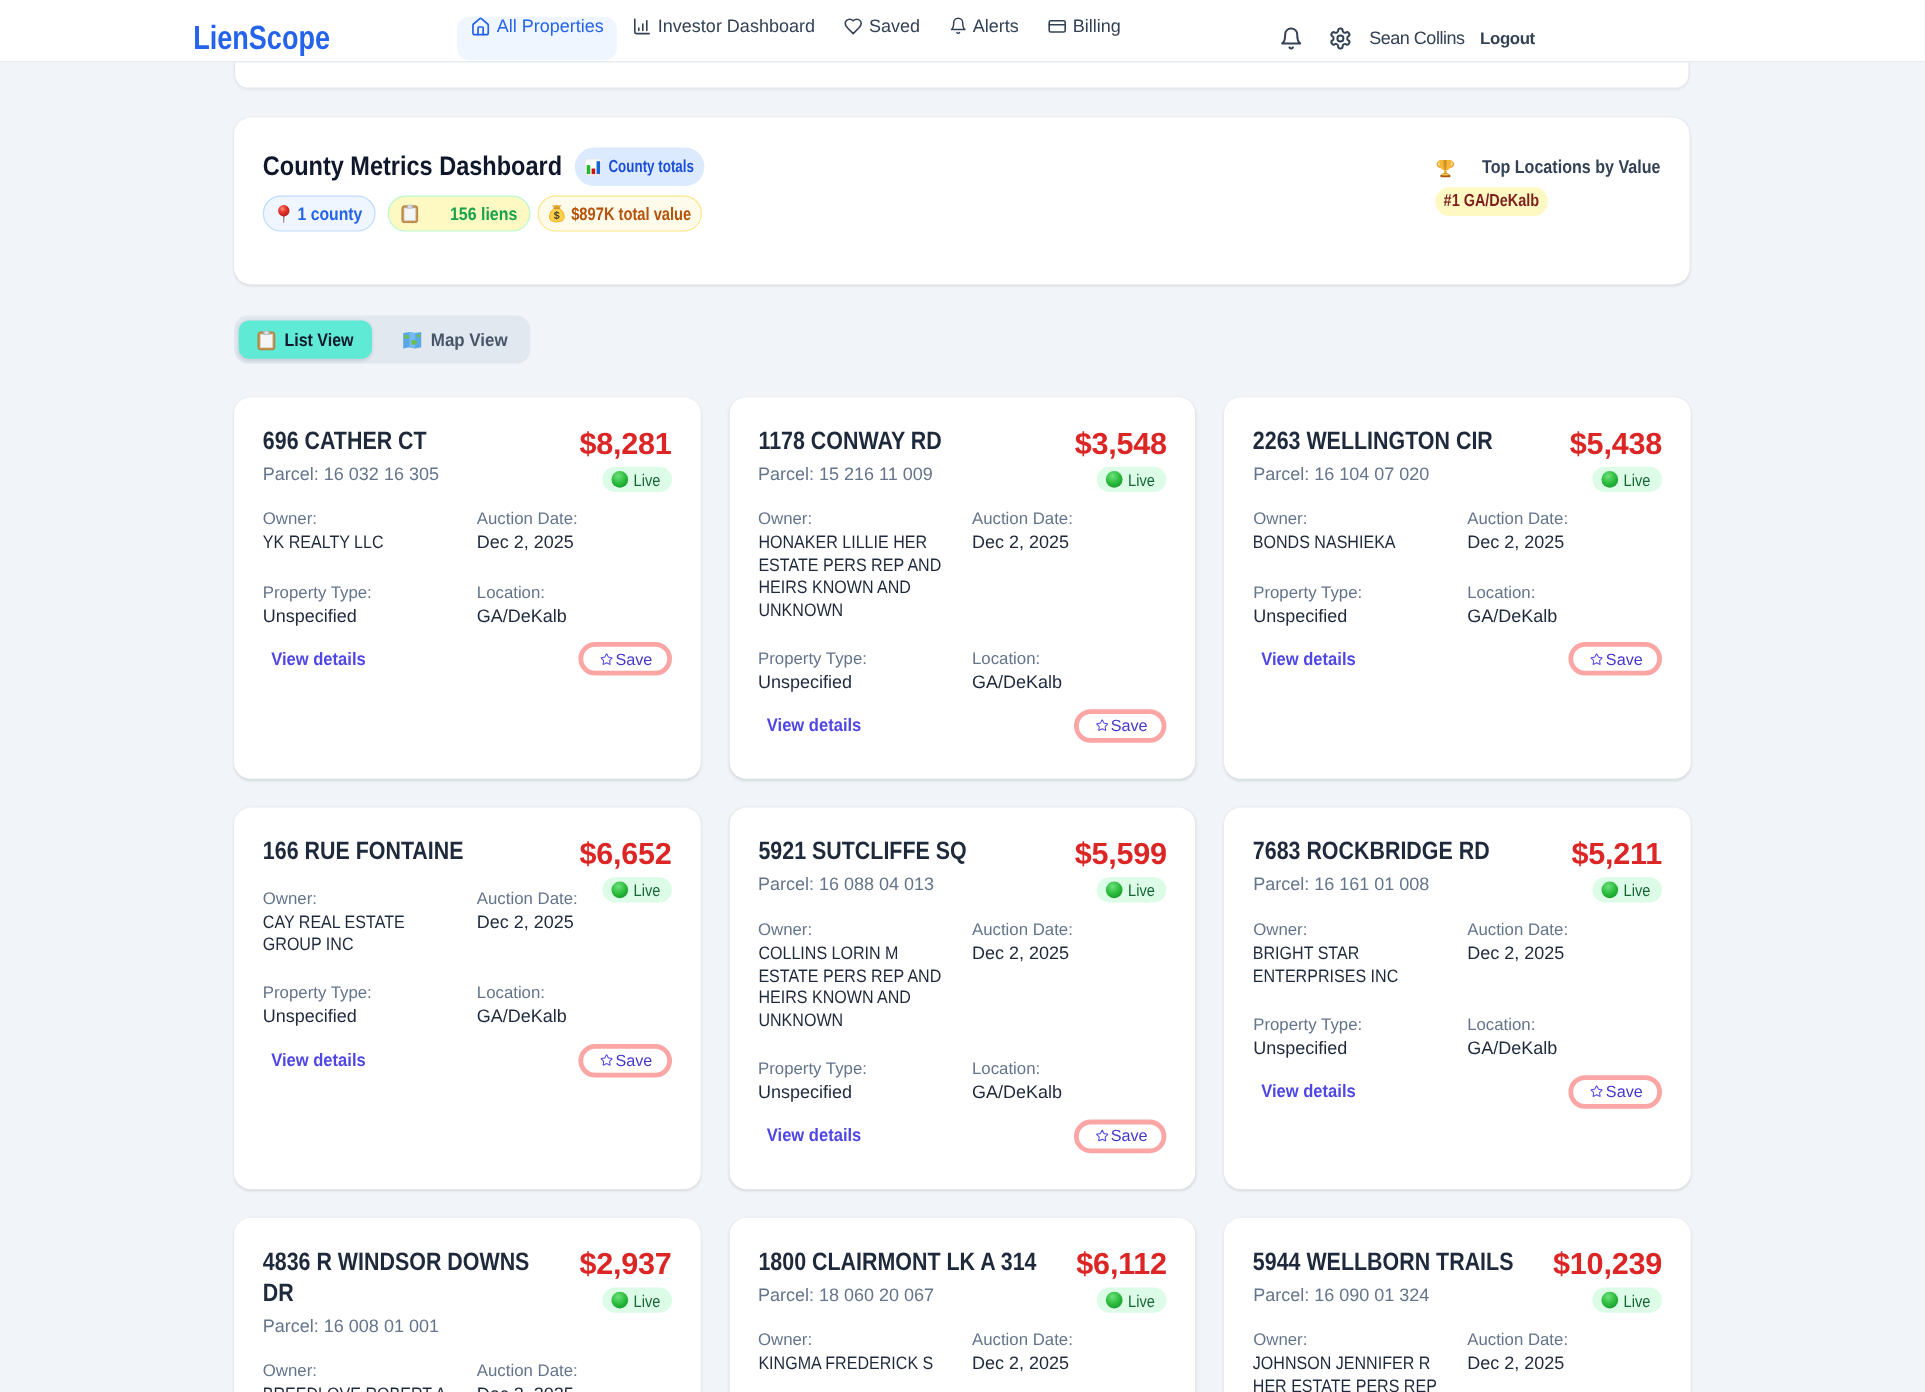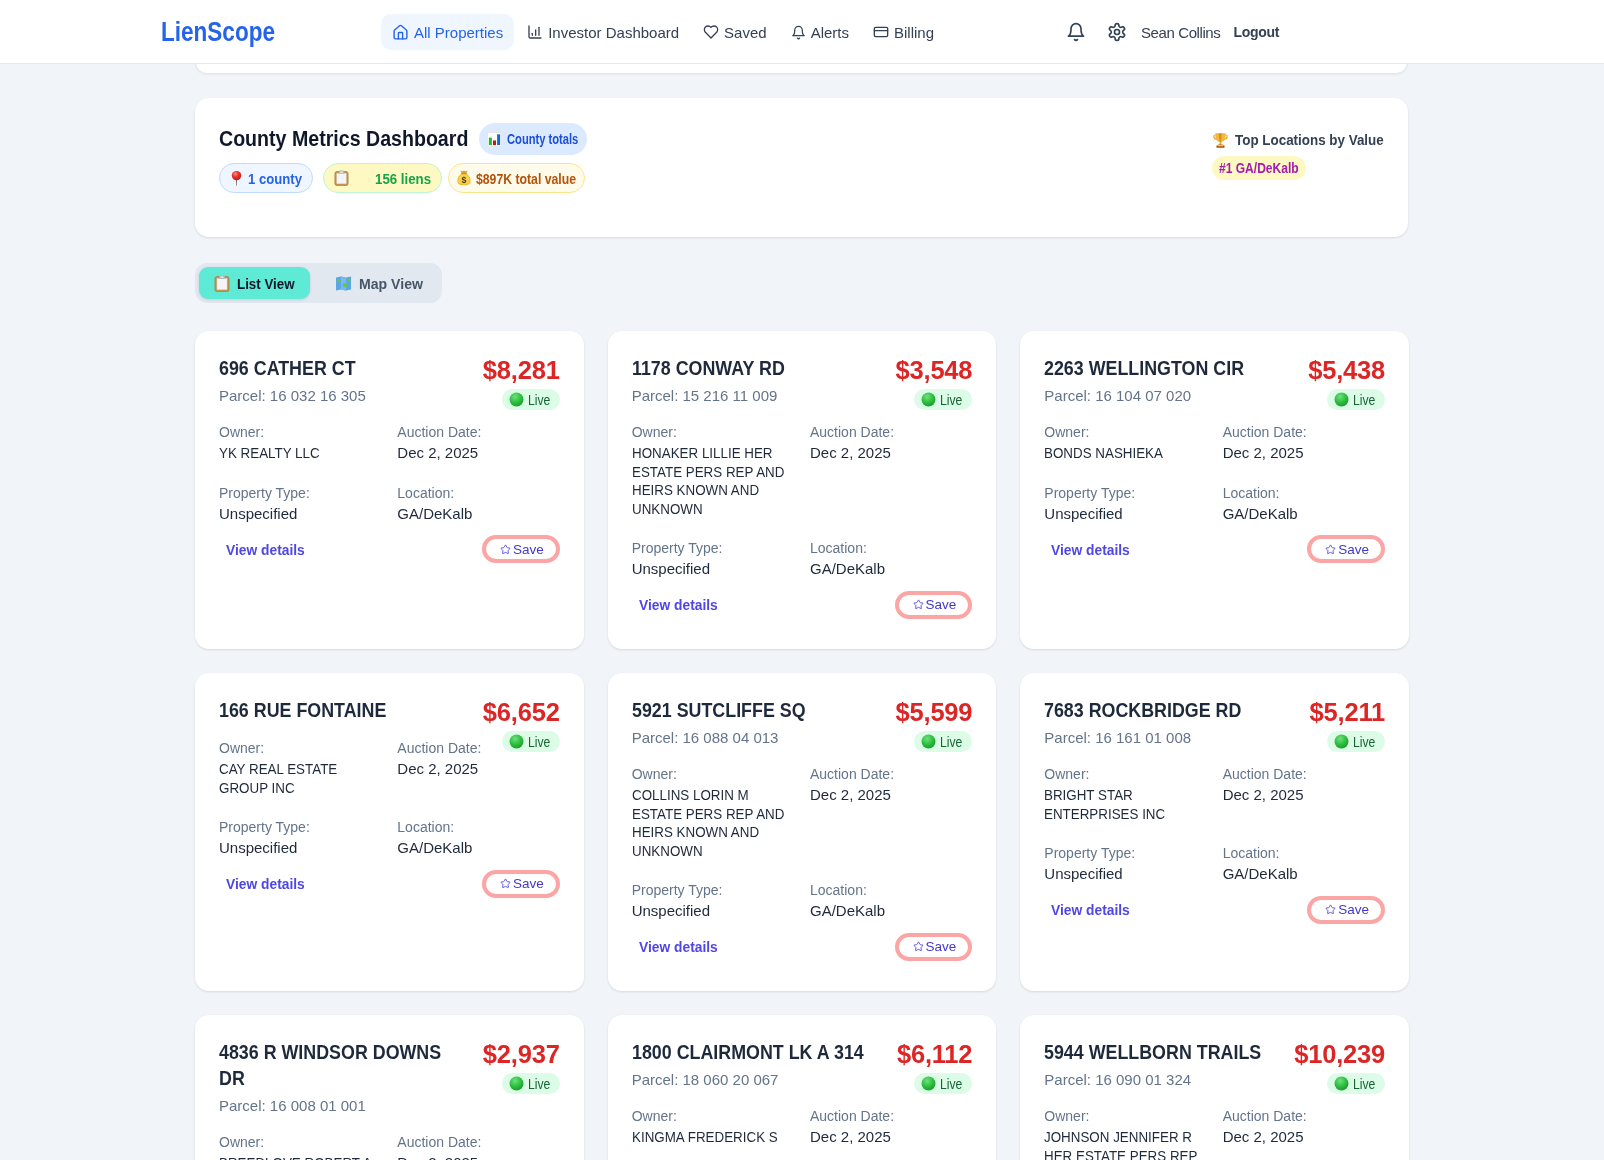--- a/index.html
+++ b/index.html
@@ -1,42 +1,42 @@
 <!DOCTYPE html>
 <html><head><meta charset="utf-8">
 <style>
 * { margin:0; padding:0; box-sizing:border-box; }
 html,body { width:1604px; height:1160px; overflow:hidden; }
 body { font-family:"Liberation Sans", sans-serif; background:#f1f5f9; position:relative; }
 .pcard { position:absolute; left:195px; top:30px; width:1213px; height:44px; background:#fff; border:1px solid #e2e8f0; border-radius:12px; box-shadow:0 1px 2px rgba(15,23,42,.05); }
-header { position:absolute; top:0; left:0; width:1604px; height:64px; background:#fff; border-bottom:1px solid #e2e8f0; z-index:5; }
+header { position:absolute; top:0; left:0; width:1604px; height:52px; background:#fff; border-bottom:1px solid #e2e8f0; z-index:5; }
 .logo { position:absolute; left:161px; top:16px; width:116px; font-size:28px; line-height:32px; font-weight:700; color:#2563eb; white-space:nowrap; transform:scaleX(0.805); transform-origin:left top; }
 nav { position:absolute; left:381px; top:14px; height:36px; display:flex; gap:2px; align-items:stretch; }
-nav .ni { display:flex; align-items:center; gap:5px; padding:0 11px; font-size:15px; font-weight:400; color:#334155; border-radius:10px; white-space:nowrap; }
+nav .ni { display:flex; align-items:flex-start; gap:5px; padding:0 11px; font-size:15px; font-weight:400; color:#334155; border-radius:10px; white-space:nowrap; }
 nav .ni.active { background:#eff6ff; color:#2563eb; }
 .hright { position:absolute; top:0; height:64px; left:1066px; display:flex; align-items:center; }
 .hright .nm { font-size:15px; color:#334155; margin-left:14px; letter-spacing:-0.4px; }
 .hright .lo { font-size:14px; font-weight:700; color:#334155; margin-left:13px; letter-spacing:-0.3px; }
 .hright svg.g2 { margin-left:21px; }
 main { position:absolute; left:195px; top:0; width:1214px; }
 .county { position:absolute; top:98px; left:0; width:1213px; height:139px; background:#fff; border-radius:14px; box-shadow:0 1px 3px rgba(15,23,42,.07),0 1px 2px rgba(15,23,42,.05); padding:25px 24px; }
 .ctitle { display:flex; align-items:center; gap:10px; }
 .ctitle h2 { width:250px; font-size:22.5px; line-height:28px; font-weight:700; color:#0f172a; white-space:nowrap; transform:scaleX(0.871); transform-origin:left center; }
 .cbadge { display:inline-flex; align-items:center; gap:5px; background:#dbeafe; color:#1d4ed8; font-size:14.5px; font-weight:700; height:32px; padding:0 8px; border-radius:999px; }
 .cbadge .bt { display:inline-block; width:72px; white-space:nowrap; transform:scaleX(0.77); transform-origin:left center; }
 .cpills { margin-top:8px; display:flex; gap:10px; }
 .cpill { display:inline-flex; align-items:center; gap:5px; height:30px; padding:0 10px; border-radius:999px; font-size:15px; font-weight:700; border:1px solid transparent; }
 .cpill .pt { display:inline-block; white-space:nowrap; transform-origin:left center; }
 .cpill.blue { background:#eff6ff; border-color:#bfdbfe; color:#2563eb; }
 .cpill.green { background:#fef9c3; border-color:#bbf7d0; color:#16a34a;gap:26px; }
 .cpill.amber { background:#fffbeb; border-color:#fde68a; color:#b45309; }
 .topright { position:absolute; top:33px; right:24px; }
-.tl { display:flex; align-items:center; gap:6px; font-size:15.5px; font-weight:700; color:#334155; line-height:18px; }
+.tl { display:flex; align-items:center; gap:22px; font-size:15.5px; font-weight:700; color:#334155; line-height:18px; }
 .tl .tlt { display:inline-block; width:149px; white-space:nowrap; transform:scaleX(0.865); transform-origin:left center; }
-.trpill { display:inline-flex; align-items:center; margin-top:7px; height:24px; padding:0 7px 0 7px; background:#fef9c3; border-radius:999px; color:#a21caf; font-size:14.5px; font-weight:700; }
+.trpill { display:inline-flex; align-items:center; margin-top:7px; height:24px; padding:0 7px 0 7px; background:#fef9c3; border-radius:999px; color:#7f1d1d; font-size:14.5px; font-weight:700; }
 .trpill .tpt { display:inline-block; width:80px; white-space:nowrap; transform:scaleX(0.83); transform-origin:left center; }
 .toggle { position:absolute; top:263px; left:0; height:40px; background:#e2e8f0; border-radius:12px; padding:4px; display:inline-flex; gap:10px; }
 .tbtn { display:inline-flex; align-items:center; gap:7px; height:32px; padding:0 15px; border-radius:9px; font-size:15px; font-weight:700; color:#475569; white-space:nowrap; }
 .tbtn .tt { display:inline-block; white-space:nowrap; transform-origin:left center; }
 .tbtn.active { background:#5eead4; color:#0f172a; box-shadow:0 1px 3px rgba(15,23,42,.12); }
 .grid { position:absolute; top:331px; left:0; width:1214px; display:grid; grid-template-columns:repeat(3,1fr); column-gap:24px; row-gap:24px; grid-auto-rows:318px; }
 .card { background:#fff; border-radius:14px; box-shadow:0 1px 3px rgba(15,23,42,.07),0 1px 2px rgba(15,23,42,.05); padding:24px; overflow:hidden; }
 .head { position:relative; }
 .hl h3 { font-size:21px; line-height:26px; font-weight:700; color:#1e293b; white-space:nowrap; transform:scaleX(0.85); transform-origin:left top; }
 .parcel { margin-top:4px; font-size:15px; line-height:22px; color:#64748b; }

